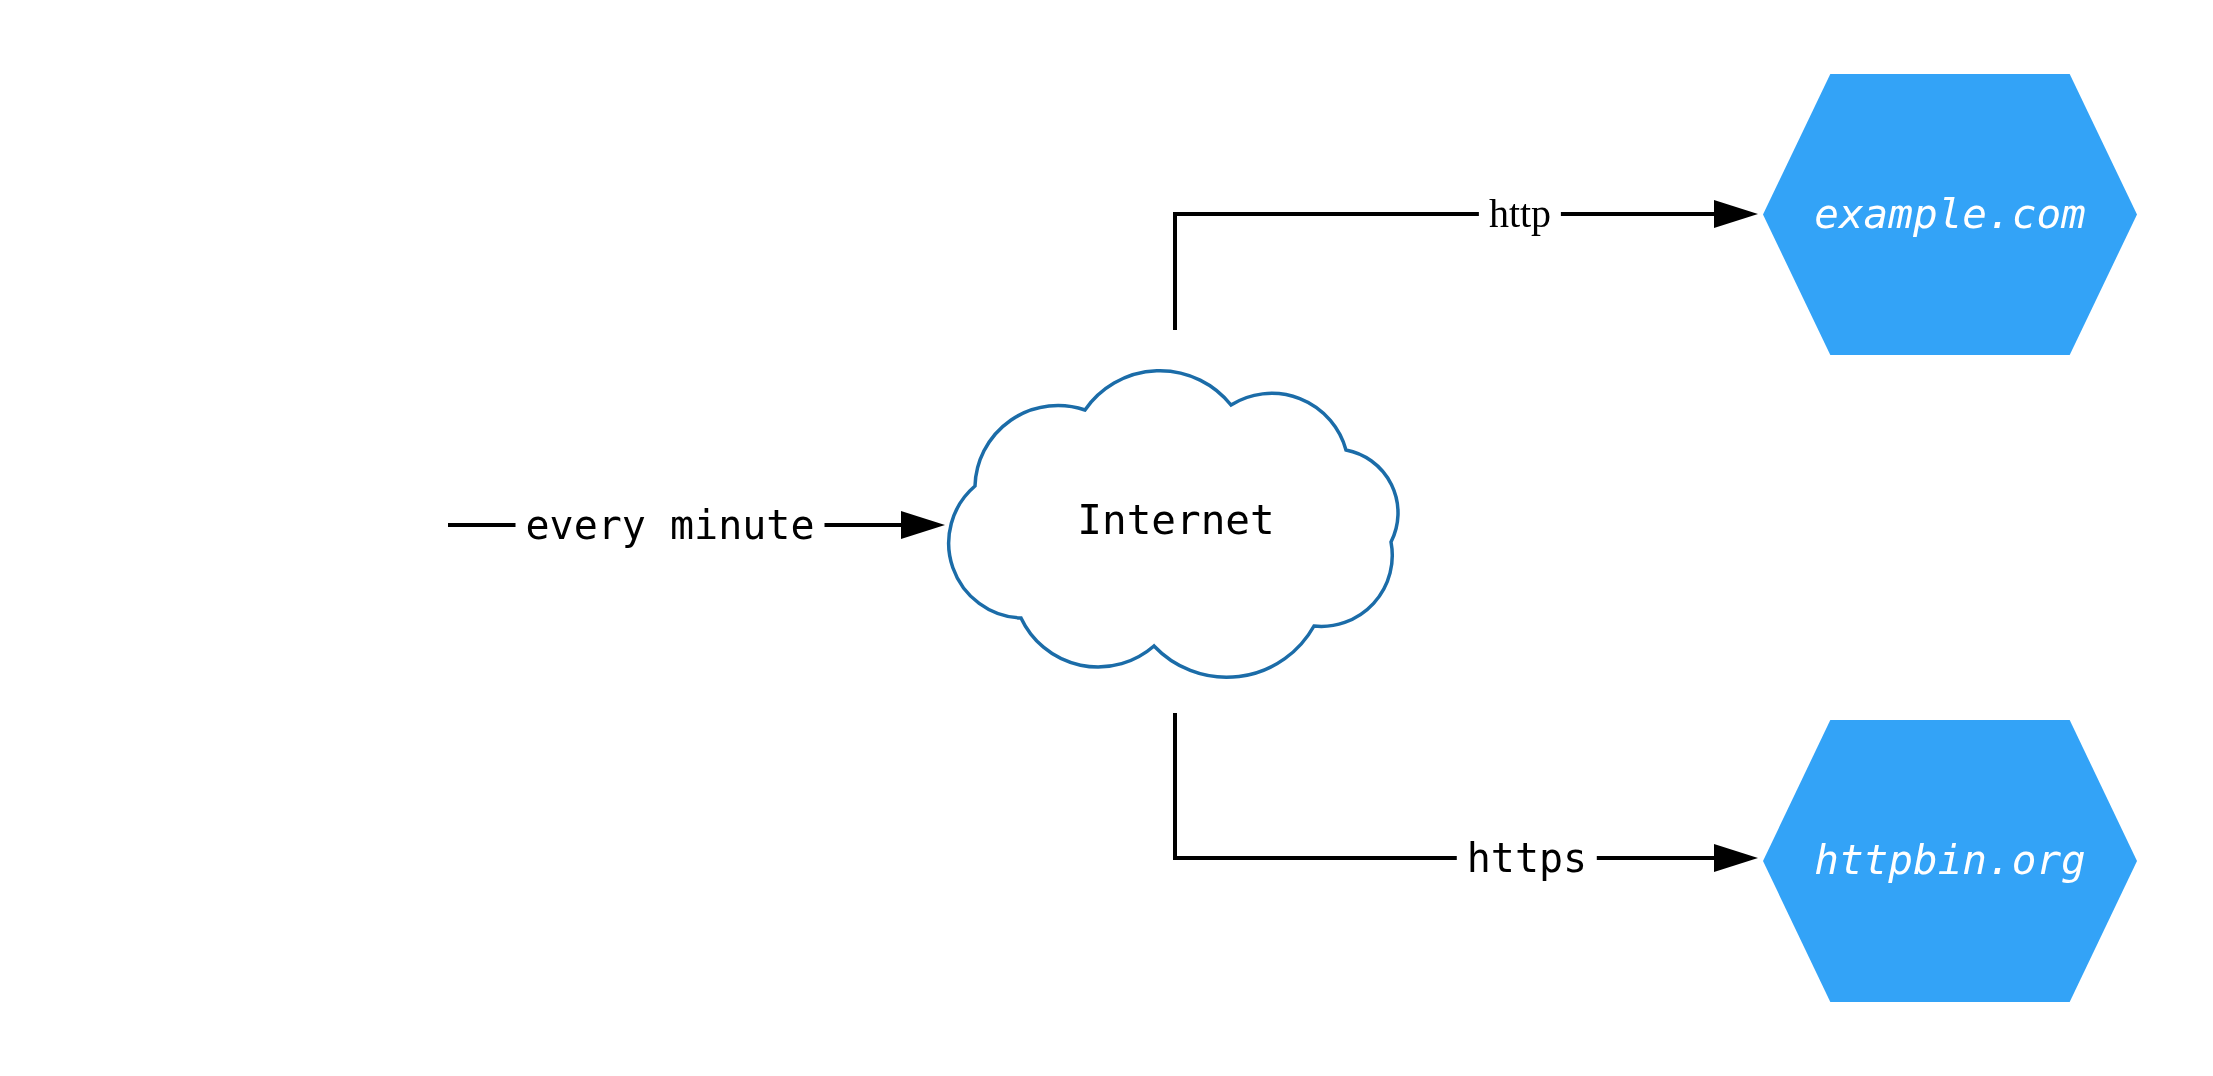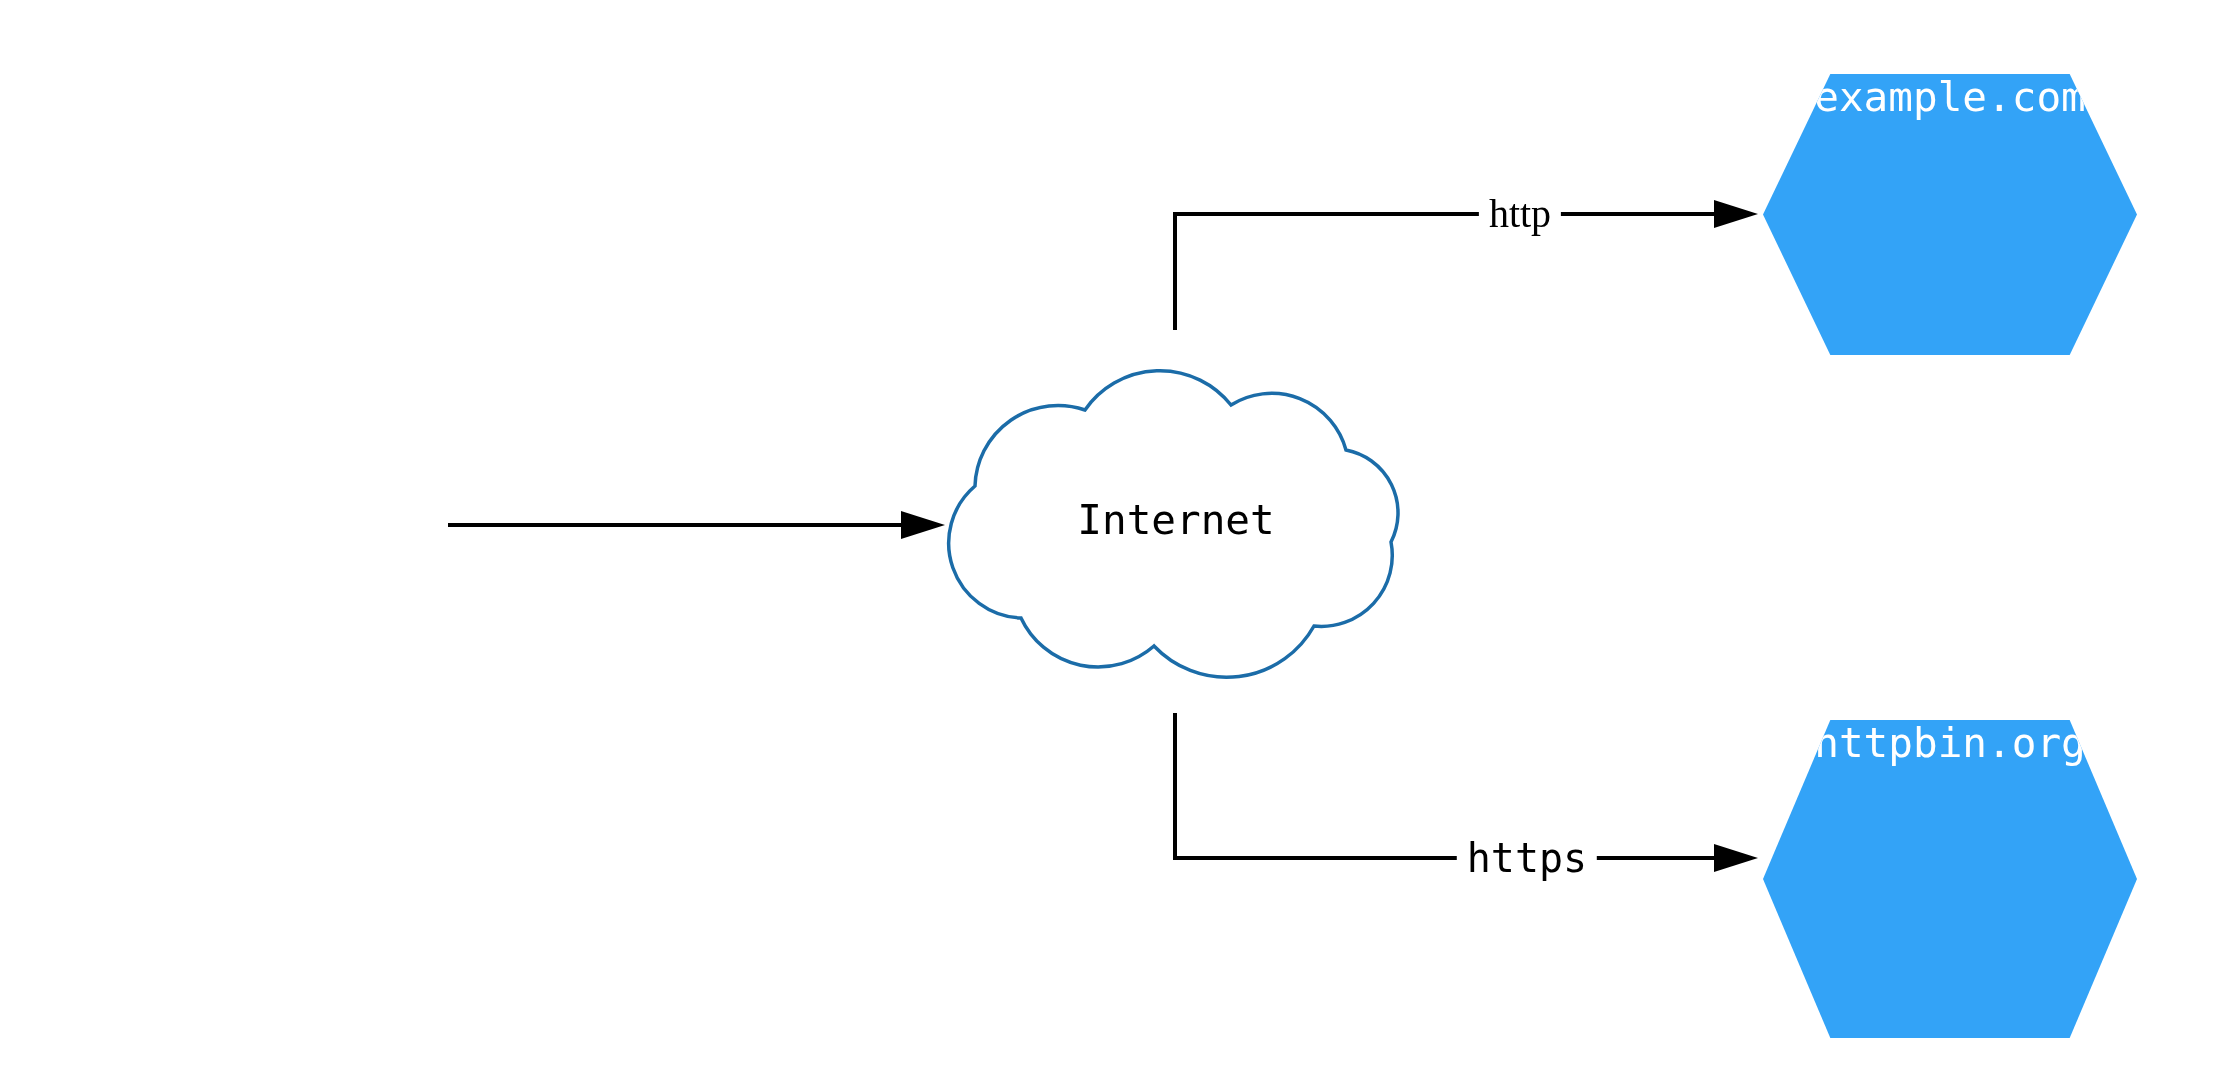--- a/index.html
+++ b/index.html
@@ -40,21 +40,23 @@
   .cloud-shape {
     fill: var(--cloud-fill);
     stroke: var(--cloud-stroke);
     stroke-width: 3.5;
   }
   .hex-node {
     position: absolute;
     background: var(--node-fill);
     clip-path: polygon(0% 50%, 18% 0%, 82% 0%, 100% 50%, 82% 100%, 18% 100%);
     display: flex;
+    align-items: center;
     justify-content: center;
+    font-style: italic;
   }
   .hex-label {
     color: var(--node-text);
     font-size: 41px;
     line-height: 1.15;
     text-align: center;
     white-space: pre-line;
   }
   .cloud-label {
     position: absolute;
@@ -100,24 +102,25 @@
              A 85 85 0 0 1 1021 618
              A 75 75 0 0 1 975 486
              Z"></path>
   </svg>
 
 
   <div class="hex-node" style="left:1763px; top:74px; width:374px; height:281px;">
     <div class="hex-label">example.com</div>
   </div>
 
-  <div class="hex-node" style="left:1763px; top:720px; width:374px; height:318px;">
+  <div class="hex-node" style="left:1763px; top:720px; width:374px; height:282px;">
     <div class="hex-label">httpbin.org</div>
   </div>
 
   <div class="cloud-label" style="left:1176px; top:520px;">Internet</div>
 
+  <div class="edge-label" style="left:670px; top:525px;">every minute</div>
 
   <div class="edge-label" style="left:1520px; top:214px;font-family:Liberation Serif, serif;">http</div>
 
   <div class="edge-label" style="left:1527px; top:858px;">https</div>
 
 </div>
 
 </body></html>

